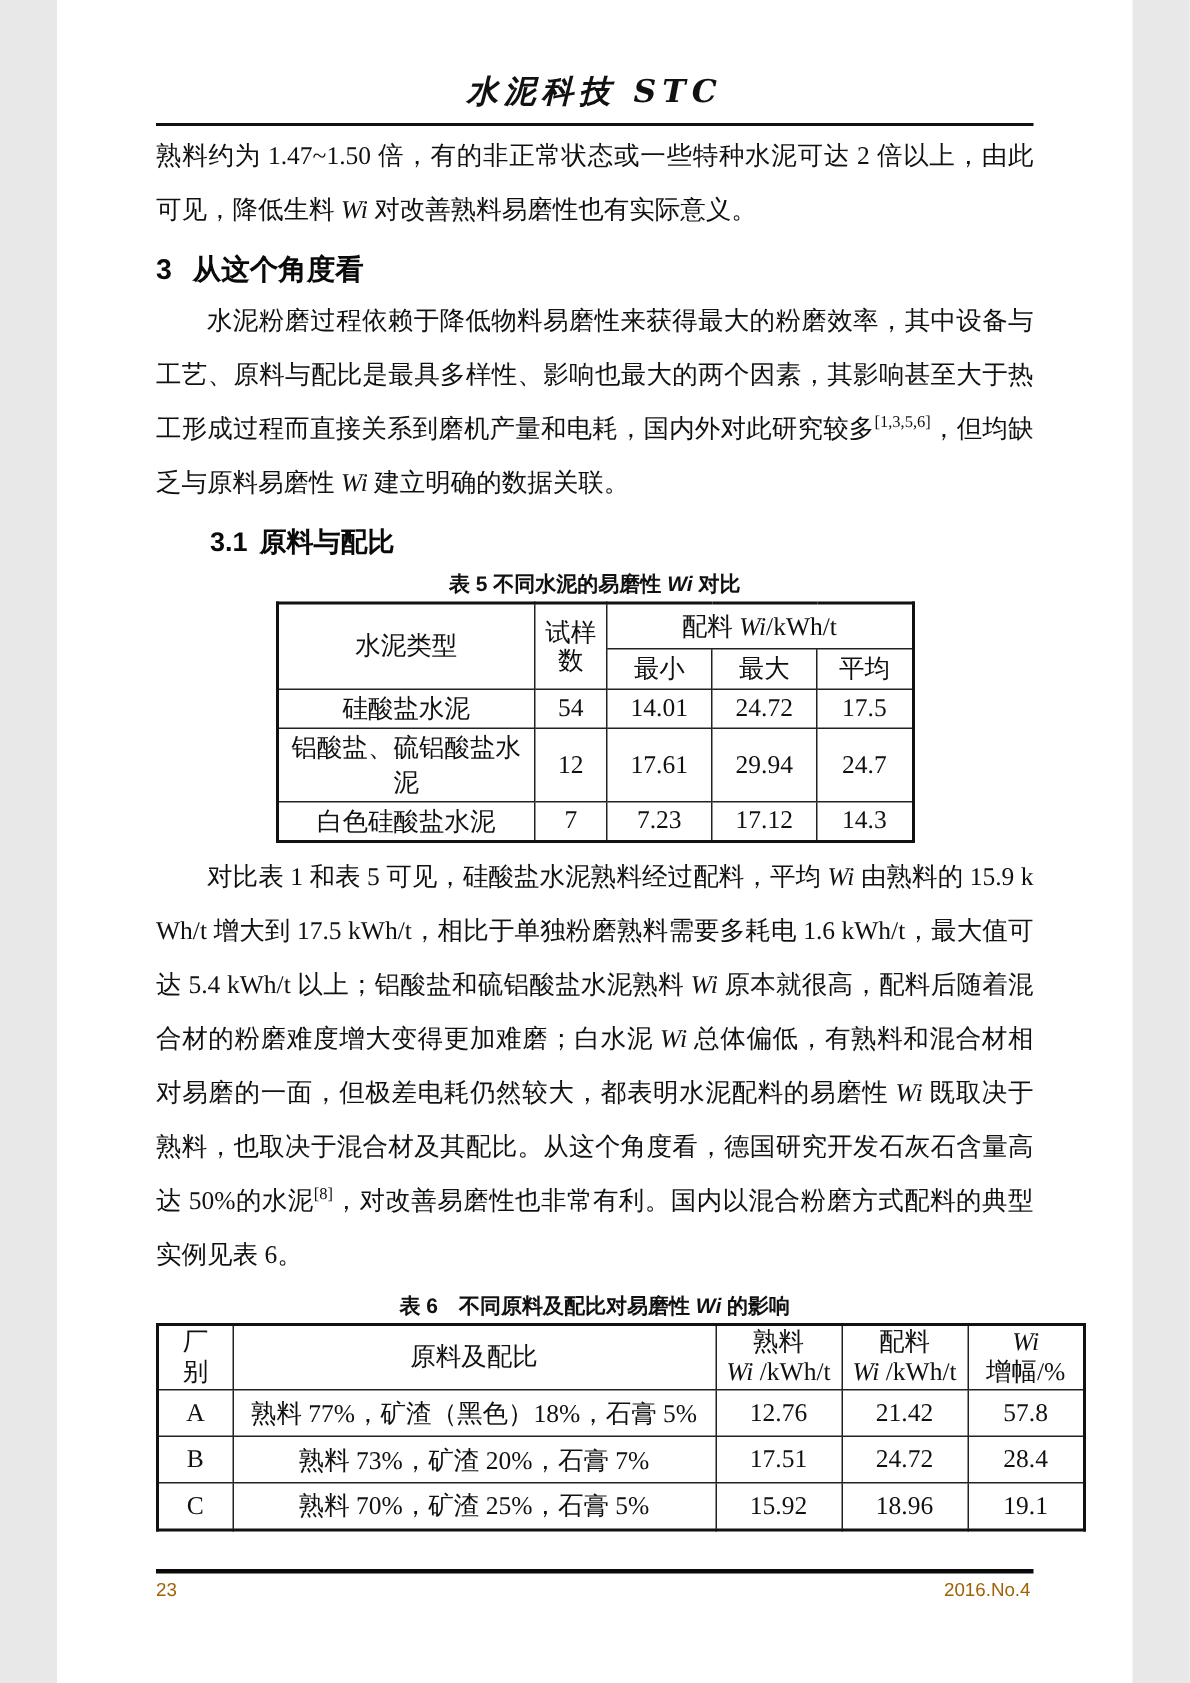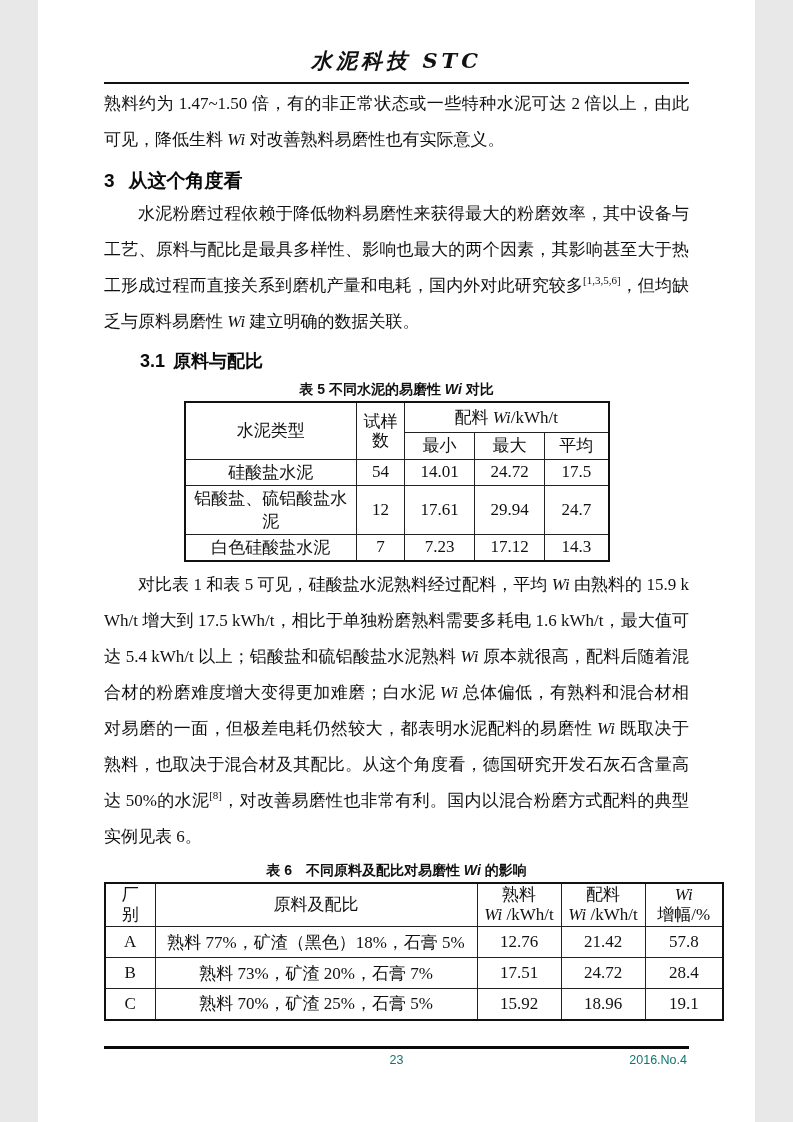--- a/index.html
+++ b/index.html
@@ -87,25 +87,24 @@
   table.tbl6 { width: 618px; }
   table.tbl6 tr.hdr-row td { height: 44px; line-height: 20px; }
   table.tbl6 tr.data-row td { height: 31px; }
   td.cell-left { text-align: left; padding-left: 12px; }
 
   
   .footer { position: absolute; left: 66px; right: 66px; top: 1046px; }
   .footer-rule { border-top: 3px solid #0a0a0a; }
   .footer-row {
     position: relative;
-    text-align: center;
     font-size: 12.5px;
     line-height: 22px;
     font-family: "Liberation Sans", "DejaVu Sans", sans-serif;
-    color: #0f766e;
+    color: #a16207;
   }
   .footer-issue { position: absolute; right: 2px; top: 0; }
 </style>
 </head>
 <body>
 
 <div class="page">
 
   <div class="header">
     <div class="journal-title">水泥科技 STC</div>

